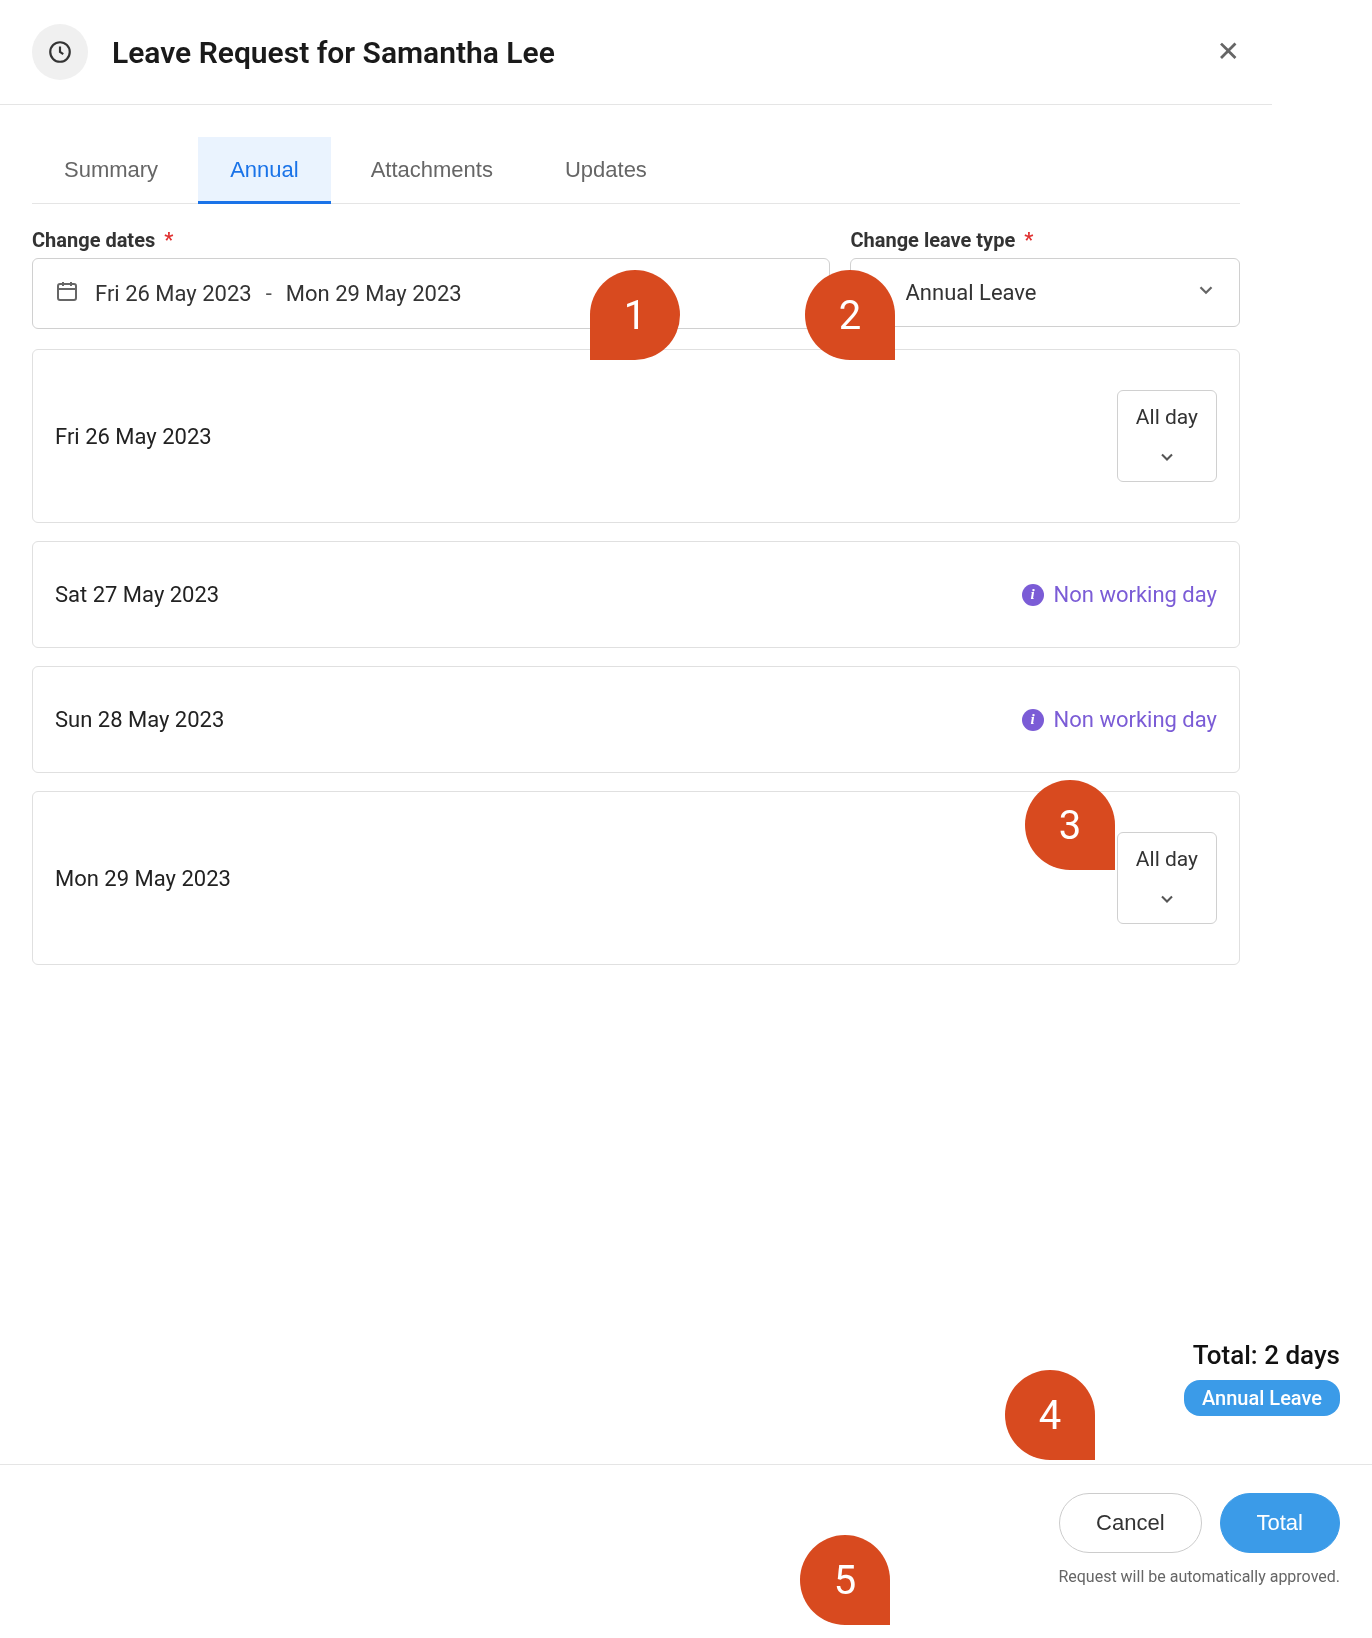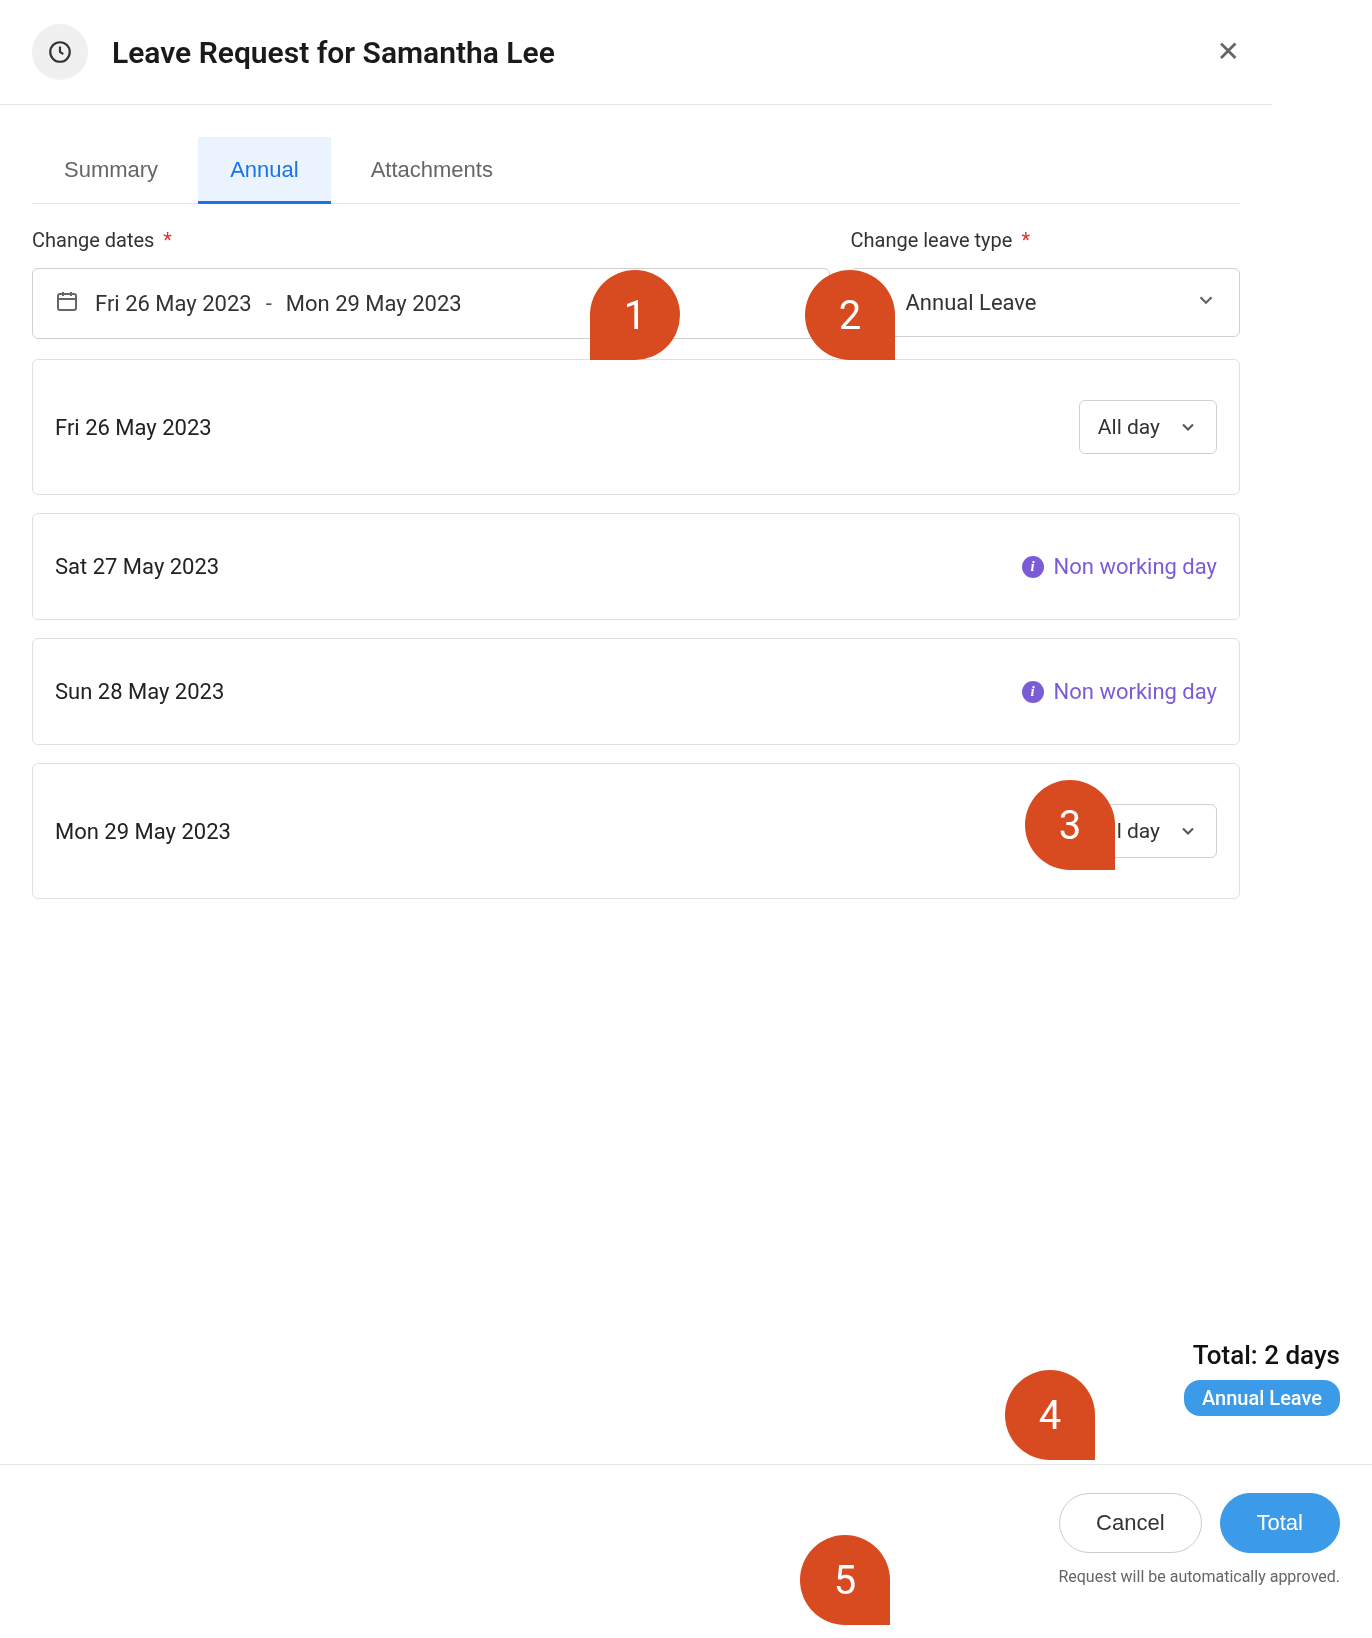--- a/index.html
+++ b/index.html
@@ -91,21 +91,22 @@
   }
   .field {
     flex: 1;
     display: flex;
     flex-direction: column;
   }
   .field.dates { flex: 2.05; }
   .field-label {
     font-size: 20px;
     color: #333;
-    margin-bottom: 16px;
+    margin-bottom: 6px;
+    font-weight: bold;
   }
   .required { color: #e03131; margin-left: 4px; }
   .input-box {
     border: 1px solid #d0d0d0;
     border-radius: 6px;
     padding: 20px 22px;
     display: flex;
     align-items: center;
     font-size: 22px;
     color: #333;
@@ -143,20 +144,21 @@
     border: 1px solid #d0d0d0;
     border-radius: 6px;
     padding: 14px 18px;
     display: flex;
     align-items: center;
     gap: 18px;
     font-size: 21px;
     color: #333;
     cursor: pointer;
     background: #fff;
+    flex-direction: column;
   }
   .allday-select svg { width: 20px; height: 20px; stroke: #555; fill:none; stroke-width:2.5; }
   .nonworking {
     display: flex;
     align-items: center;
     gap: 10px;
     color: #7b5cd6;
     font-size: 22px;
   }
   .info-icon {
@@ -259,20 +261,21 @@
     <button class="close-btn">
       <span>✕</span>
     </button>
   </div>
 
   <div class="tabs-wrap">
     <div class="tabs">
       <button class="tab">Summary</button>
       <button class="tab active">Annual</button>
       <button class="tab">Attachments</button>
+      <button class="tab">Updates</button>
     </div>
   </div>
 
   <div class="fields-row">
     <div class="field dates">
       <div class="field-label">
         <span>Change dates</span>
         <span class="required">*</span>
       </div>
       <div class="input-box">

